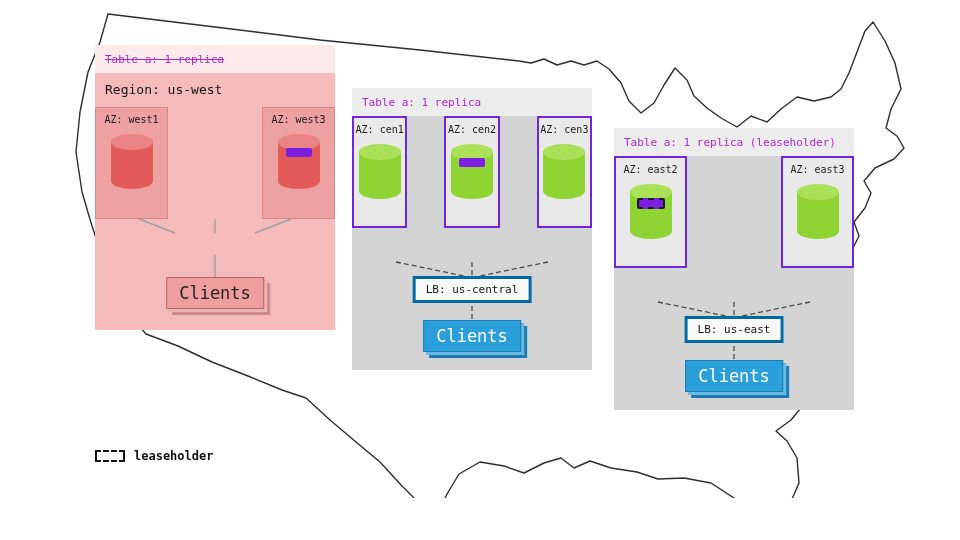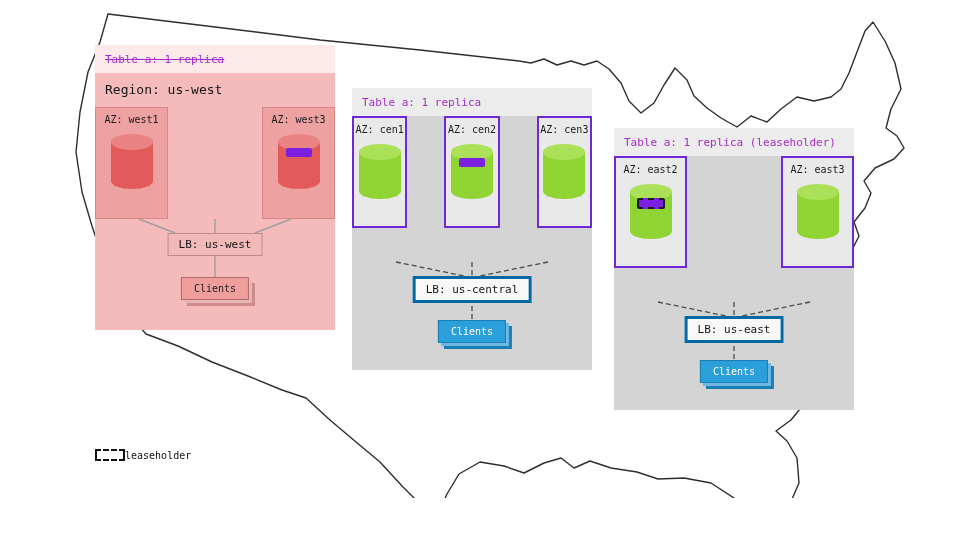--- a/index.html
+++ b/index.html
@@ -52,34 +52,34 @@
 
   .lb {
     position:absolute; left:50%; top:160px; transform:translateX(-50%);
     padding:4px 10px; font-size:11px; white-space:nowrap; color:#141414;
   }
   .panel-west .lb { background:var(--west-lb); border:1px solid #c08a8a; }
   .panel-central .lb, .panel-east .lb { background:var(--lb-bg); border:3px solid #0369a1; }
 
   .clients {
     position:absolute; left:50%; top:204px; transform:translateX(-50%);
-    padding:5px 12px; font-size:10px; white-space:nowrap;
+    padding:5px 12px; font-size:17px; white-space:nowrap;
   }
   .clients-west {
     background:var(--west-clients); color:#222; border:1px solid #b06a6a;
     box-shadow:3px 3px 0 #e9b6b6, 6px 6px 0 #cf8a8a;
   }
   .clients-blue {
     background:var(--clients-blue); color:#fff; border:1px solid #1a7db3;
     box-shadow:3px 3px 0 #6db9e2, 6px 6px 0 #1a7db3;
   }
 
   .legend {
     position:absolute; left:95px; top:449px;
-    display:flex; align-items:center; font-size:10px; color:#111;
+    display:flex; align-items:center; gap:9px; font-size:12px; color:#111;font-weight:bold;
   }
   .legend-swatch { width:26px; height:8px; border:2px dashed #111; background:#fff; box-sizing:content-box; }
 </style>
 </head>
 <body>
 
 <div class="stage">
 
   <svg class="map-svg" width="960" height="540" viewBox="0 0 960 540">
     <path d="M108 14 L100 42 L88 72 L80 112 L76 152 L82 192 L92 226 L104 262 L118 294 L132 318 L146 334
@@ -123,21 +123,20 @@
             <div class="range-marker"></div>
           </div>
         </div>
       </div>
       <svg class="connector" width="240" height="257" viewBox="0 0 240 257">
         <line class="line-solid" x1="44" y1="146" x2="80" y2="160"></line>
         <line class="line-solid" x1="120" y1="146" x2="120" y2="160"></line>
         <line class="line-solid" x1="196" y1="146" x2="160" y2="160"></line>
         <line class="line-solid" x1="120" y1="182" x2="120" y2="204"></line>
       </svg>
-      <div class="lb">LB: us-west</div>
       <div class="clients clients-west">Clients</div>
     </div>
   </div>
 
   <div class="panel panel-central">
     <div class="panel-header">
       <span>Table a: 1 replica</span>
     </div>
     <div class="region-body">
       <div class="az-row">

